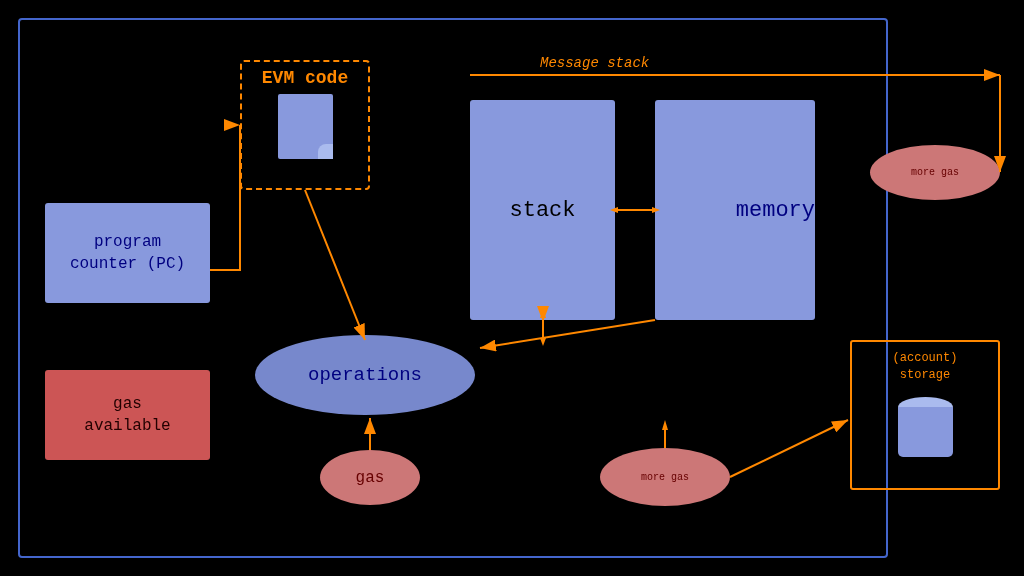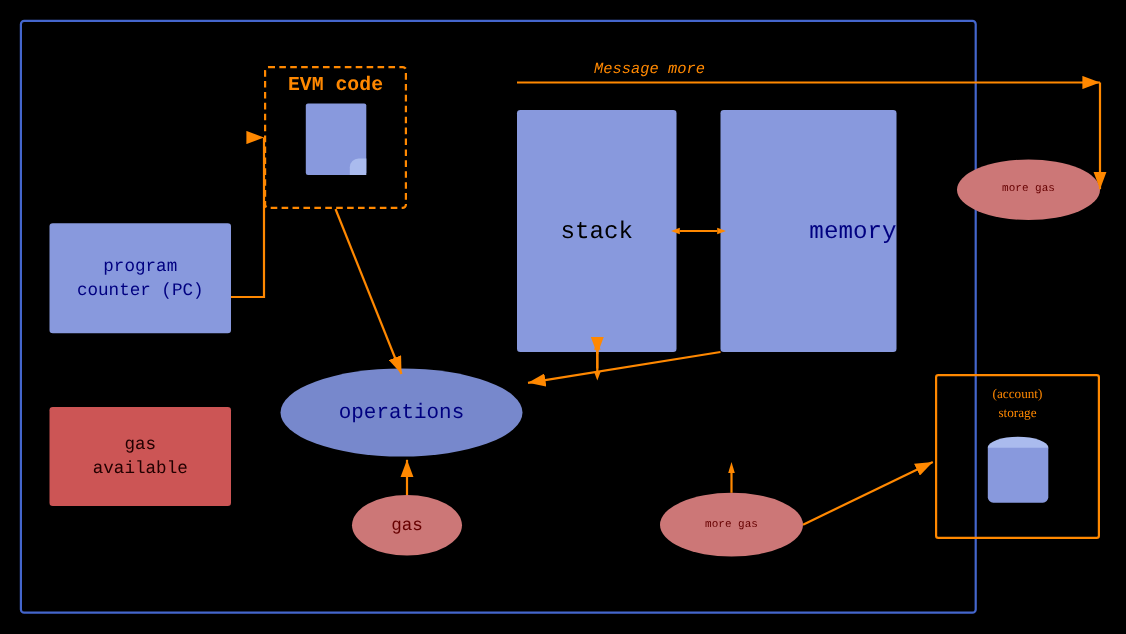--- a/index.html
+++ b/index.html
@@ -210,21 +210,20 @@
       left: 850px;
       top: 340px;
       width: 150px;
       height: 150px;
       border: 2px solid #ff8800;
       display: flex;
       flex-direction: column;
       align-items: center;
       padding-top: 8px;
       border-radius: 3px;
-      font-family: Liberation Serif, serif;
     }
     .account-storage-label {
       color: #ff8800;
       font-size: 12px;
       text-align: center;
       line-height: 1.4;
       margin-bottom: 8px;
     }
     
     .db-cylinder {
@@ -312,21 +311,21 @@
   </div>
 
   <div class="account-storage-box">
     <span class="account-storage-label">(account)<br>storage</span>
     <div class="db-cylinder">
       <div class="db-top"></div>
       <div class="db-body"></div>
     </div>
   </div>
 
-  <div class="message-call-label">Message more</div>
+  <div class="message-call-label">Message stack</div>
 
   <svg class="arrows-svg">
 
     <defs>
       <marker id="arrowhead-orange" markerWidth="8" markerHeight="6" refX="8" refY="3" orient="auto">
         <polygon points="0 0, 8 3, 0 6" fill="#ff8800"></polygon>
       </marker>
       <marker id="arrowhead-orange-left" markerWidth="8" markerHeight="6" refX="0" refY="3" orient="auto">
         <polygon points="8 0, 0 3, 8 6" fill="#ff8800"></polygon>
       </marker>

